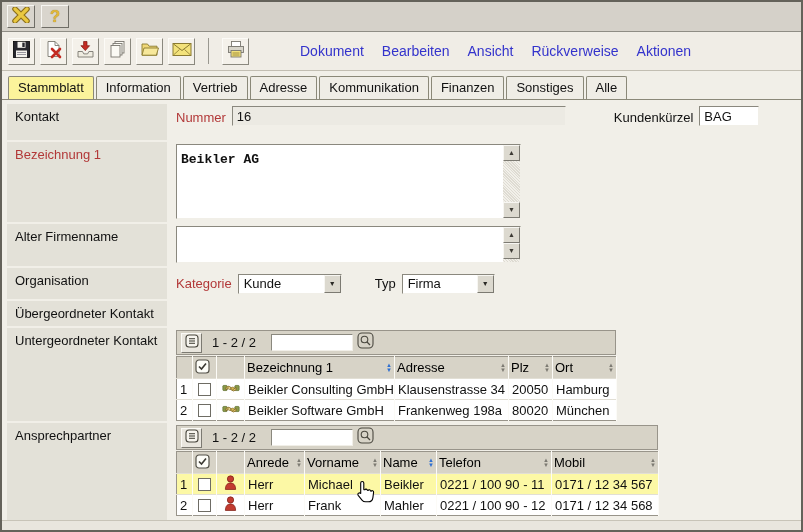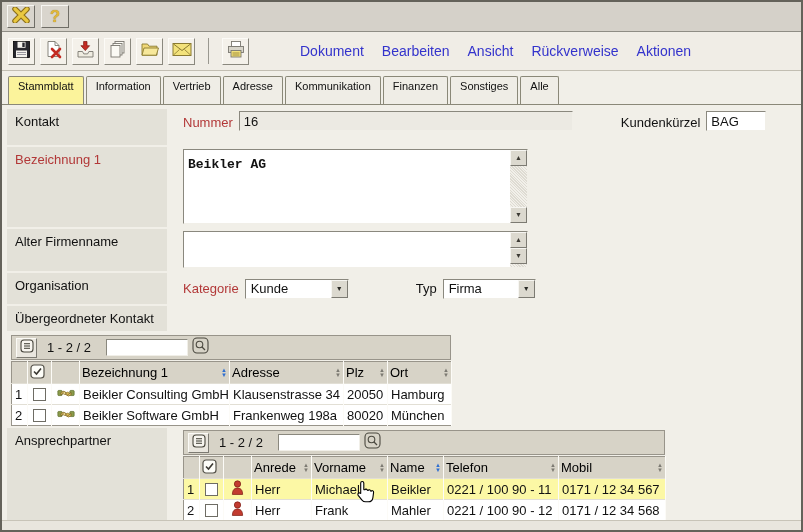--- a/index.html
+++ b/index.html
@@ -41,28 +41,28 @@
   }
   .tool-sep{ width:1px; height:26px; background:#9a9890; margin:0 8px; }
   .menubar{ display:flex; gap:18px; margin-left:46px; }
   .menubar span{ font-size:14px; color:#3333cc; cursor:default; }
   
   .tabstrip{
     display:flex; gap:2px; padding:5px 0 0 6px; border-bottom:1px solid #8a8878;
     background:#f1efe8; flex:none;
   }
   .tab{
-    font-size:11px; color:#111; padding:3px 9px 12px;
+    font-size:13px; color:#111; padding:3px 9px 4px;
     background:#efede6; border:1px solid #8a8878; border-bottom:none;
     border-radius:2px 2px 0 0; cursor:default;
   }
   .tab.active{ background:#fbf39b; }
   
   .content{ flex:1; padding:4px 5px 0 5px; display:flex; flex-direction:column; gap:2px; overflow:hidden; }
-  .form-row{ display:flex; gap:12px; flex:none;justify-content:flex-end; }
+  .form-row{ display:flex; gap:5px; flex:none;justify-content:flex-end; }
   .form-row.grow{ flex:1; }
   .rlabel{
     width:160px; flex:none; background:#e3e1d8; padding:5px 4px 0 8px;
     font-size:13px; color:#111;
   }
   .rlabel.red{ color:#b23838; }
   .rbody{ flex:1; padding:2px 0 2px 4px; display:flex; align-items:flex-start; }
   .inline-label{ font-size:13px; color:#111; margin:4px 6px 0 0; }
   .inline-label.red{ color:#b23838; }
   .field{
@@ -283,34 +283,35 @@
     </div>
 
     <div class="form-row" style="height:31px">
       <div class="rlabel">Organisation</div>
       <div class="rbody" style="align-items:center">
         <span class="inline-label red" style="margin-top:0">Kategorie</span>
         <div class="select" style="width:104px">
           <span class="sel-text">Kunde</span>
           <span class="sel-btn">▼</span>
         </div>
-        <span class="inline-label" style="margin-top:0;margin-left:67px">Typ</span>
+        <span class="inline-label" style="margin-top:0;margin-left:33px">Typ</span>
         <div class="select" style="width:93px">
           <span class="sel-text">Firma</span>
           <span class="sel-btn">▼</span>
         </div>
       </div>
     </div>
 
     <div class="form-row" style="height:25px">
       <div class="rlabel">Übergeordneter Kontakt</div>
       <div class="rbody"></div>
     </div>
 
     <div class="form-row" style="height:93px">
+      <div class="rlabel">Untergeordneter Kontakt</div>
       <div class="rbody">
         <div class="grid" style="width:440px">
           <div class="grid-toolbar">
             <div class="gt-btn">
               <span>
                 <svg width="14" height="14" viewBox="0 0 14 14">
                   <rect x="1" y="1" width="12" height="12" rx="3" fill="#f7f5ef" stroke="#4a483f" stroke-width="1.1"></rect>
                   <line x1="4" y1="4.7" x2="10" y2="4.7" stroke="#4a483f" stroke-width="1.1"></line>
                   <line x1="4" y1="7" x2="10" y2="7" stroke="#4a483f" stroke-width="1.1"></line>
                   <line x1="4" y1="9.3" x2="10" y2="9.3" stroke="#4a483f" stroke-width="1.1"></line>

